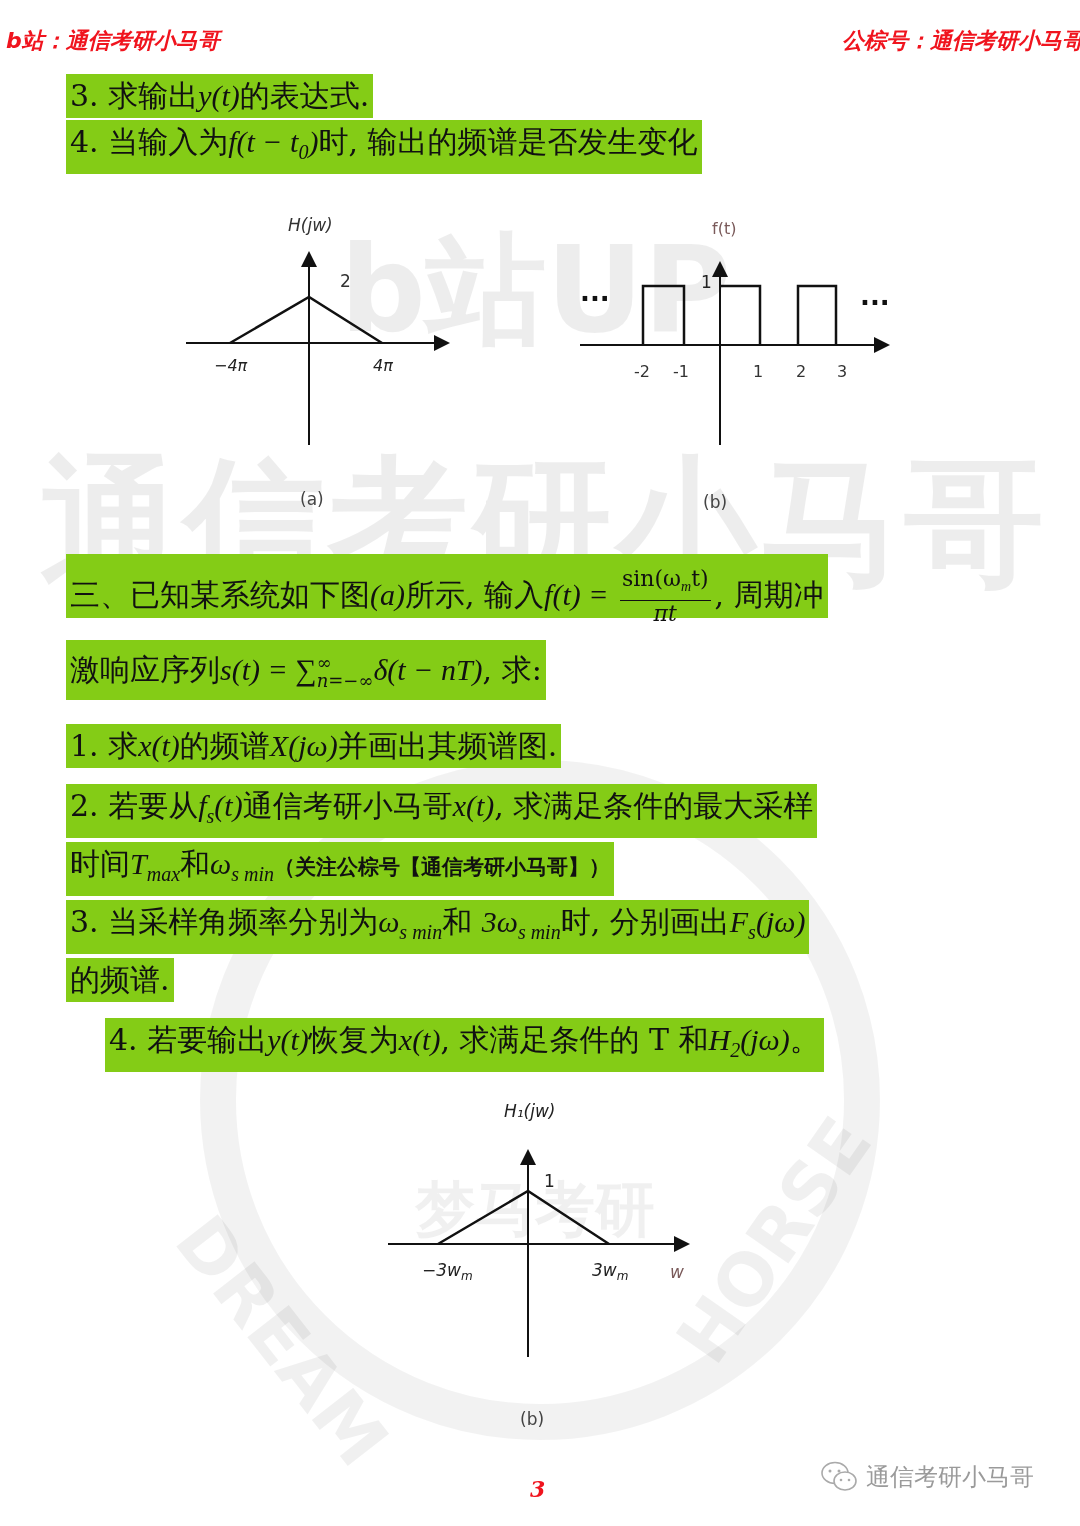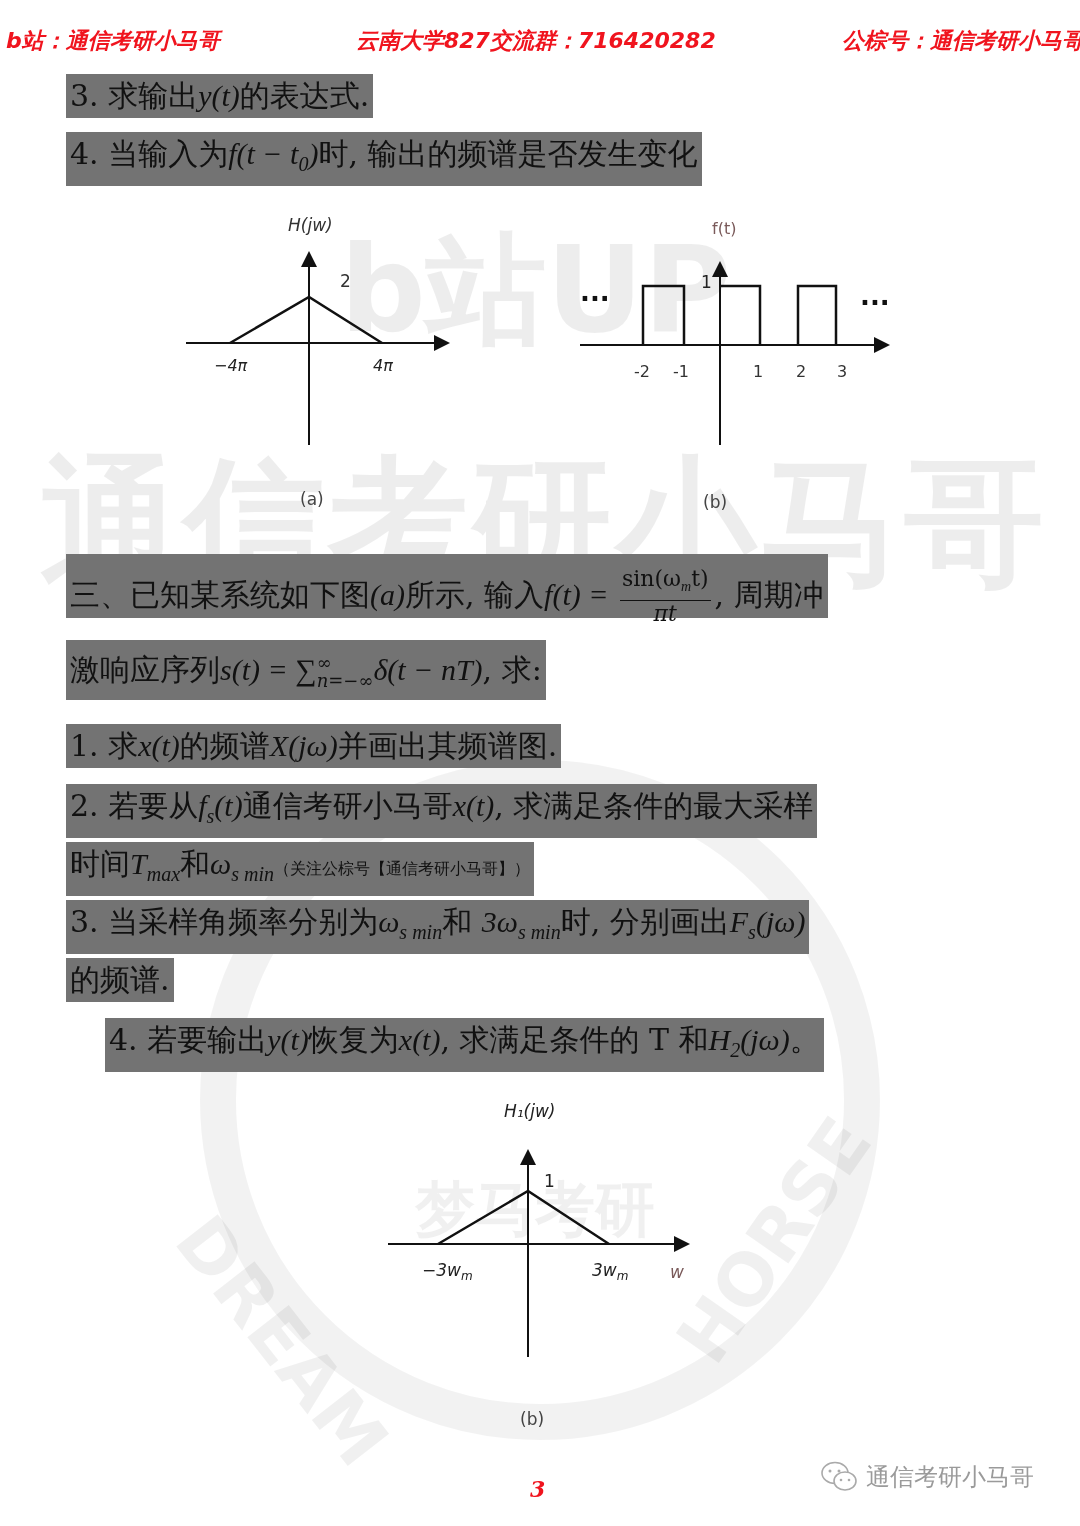--- a/index.html
+++ b/index.html
@@ -10,25 +10,25 @@
     color: #111;
   }
   .header {
     position: absolute; top: 22px; left: 0; width: 1080px; height: 40px;
     color: #f0141e; font-family: "DejaVu Sans", sans-serif; font-weight: bold;
     font-size: 22px; font-style: italic;
   }
   .header span { position: absolute; top: 4px; white-space: nowrap; }
   .line {
     position: absolute; left: 66px; font-size: 30px; line-height: 44px;
-    white-space: nowrap; background: #737373; padding: 0 4px;
+    white-space: nowrap; background: #84cc16; padding: 0 4px;
   }
   .line i { font-family: "Liberation Serif", serif; font-style: italic; }
   .line sub, .line sup { font-size: 20px; }
-  .note { font-size: 16px; font-weight: normal; font-family: "DejaVu Sans", sans-serif; }
+  .note { font-size: 21px; font-weight: bold; font-family: "DejaVu Sans", sans-serif; }
   .frac { display: inline-block; vertical-align: middle; text-align: center; font-size: 22px; line-height: 26px; margin: 12px 4px; }
   .frac .num { display: block; border-bottom: 1.5px solid #111; padding: 0 2px; }
   .frac .den { display: block; font-style: italic; }
   .watermark {
     position: absolute; color: rgba(0,0,0,0.07); font-family: "DejaVu Sans", sans-serif;
     font-weight: bold; pointer-events: none; white-space: nowrap;
   }
   .seal {
     position: absolute; left: 200px; top: 760px; width: 680px; height: 680px;
     border-radius: 50%; border: 36px solid rgba(0,0,0,0.05); box-sizing: border-box;
@@ -43,28 +43,27 @@
 
 <div class="seal"></div>
 <div class="watermark" style="left:40px; top:430px; font-size:140px; letter-spacing:4px;">通信考研小马哥</div>
 <div class="watermark" style="left:340px; top:210px; font-size:120px;">b站UP</div>
 <div class="watermark" style="left:415px; top:1170px; font-size:60px; color:rgba(0,0,0,0.06);">梦马考研</div>
 <div class="watermark" style="left:225px; top:1200px; font-size:72px; transform:rotate(52deg); transform-origin:left top; color:rgba(0,0,0,0.06);">DREAM</div>
 <div class="watermark" style="left:660px; top:1330px; font-size:72px; transform:rotate(-55deg); transform-origin:left top; color:rgba(0,0,0,0.06);">HORSE</div>
 
 <div class="header">
   <span style="left:6px;">b站：通信考研小马哥</span>
-  <span style="left:356px;">云南大学827交流群：716420282</span>
   <span style="left:802px;margin-left:40px;">公棕号：通信考研小马哥</span>
 </div>
 
 <div class="line" style="top:74px;">
   <span>3. 求输出</span><i>y(t)</i><span>的表达式.</span>
 </div>
-<div class="line" style="top:132px;">
+<div class="line" style="top:120px;">
   <span>4. 当输入为</span><i>f(t − t</i><sub><i>0</i></sub><i>)</i><span>时, 输出的频谱是否发生变化</span>
 </div>
 
 <div class="fig" style="left:180px; top:205px; width:280px; height:310px;">
   <svg width="280" height="310" viewBox="0 0 280 310">
     <defs>
       <marker id="arr" markerWidth="8" markerHeight="8" refX="6" refY="4" orient="auto">
           <path d="M0,0 L8,4 L0,8 z" fill="#111"></path>
         </marker>
     </defs>

